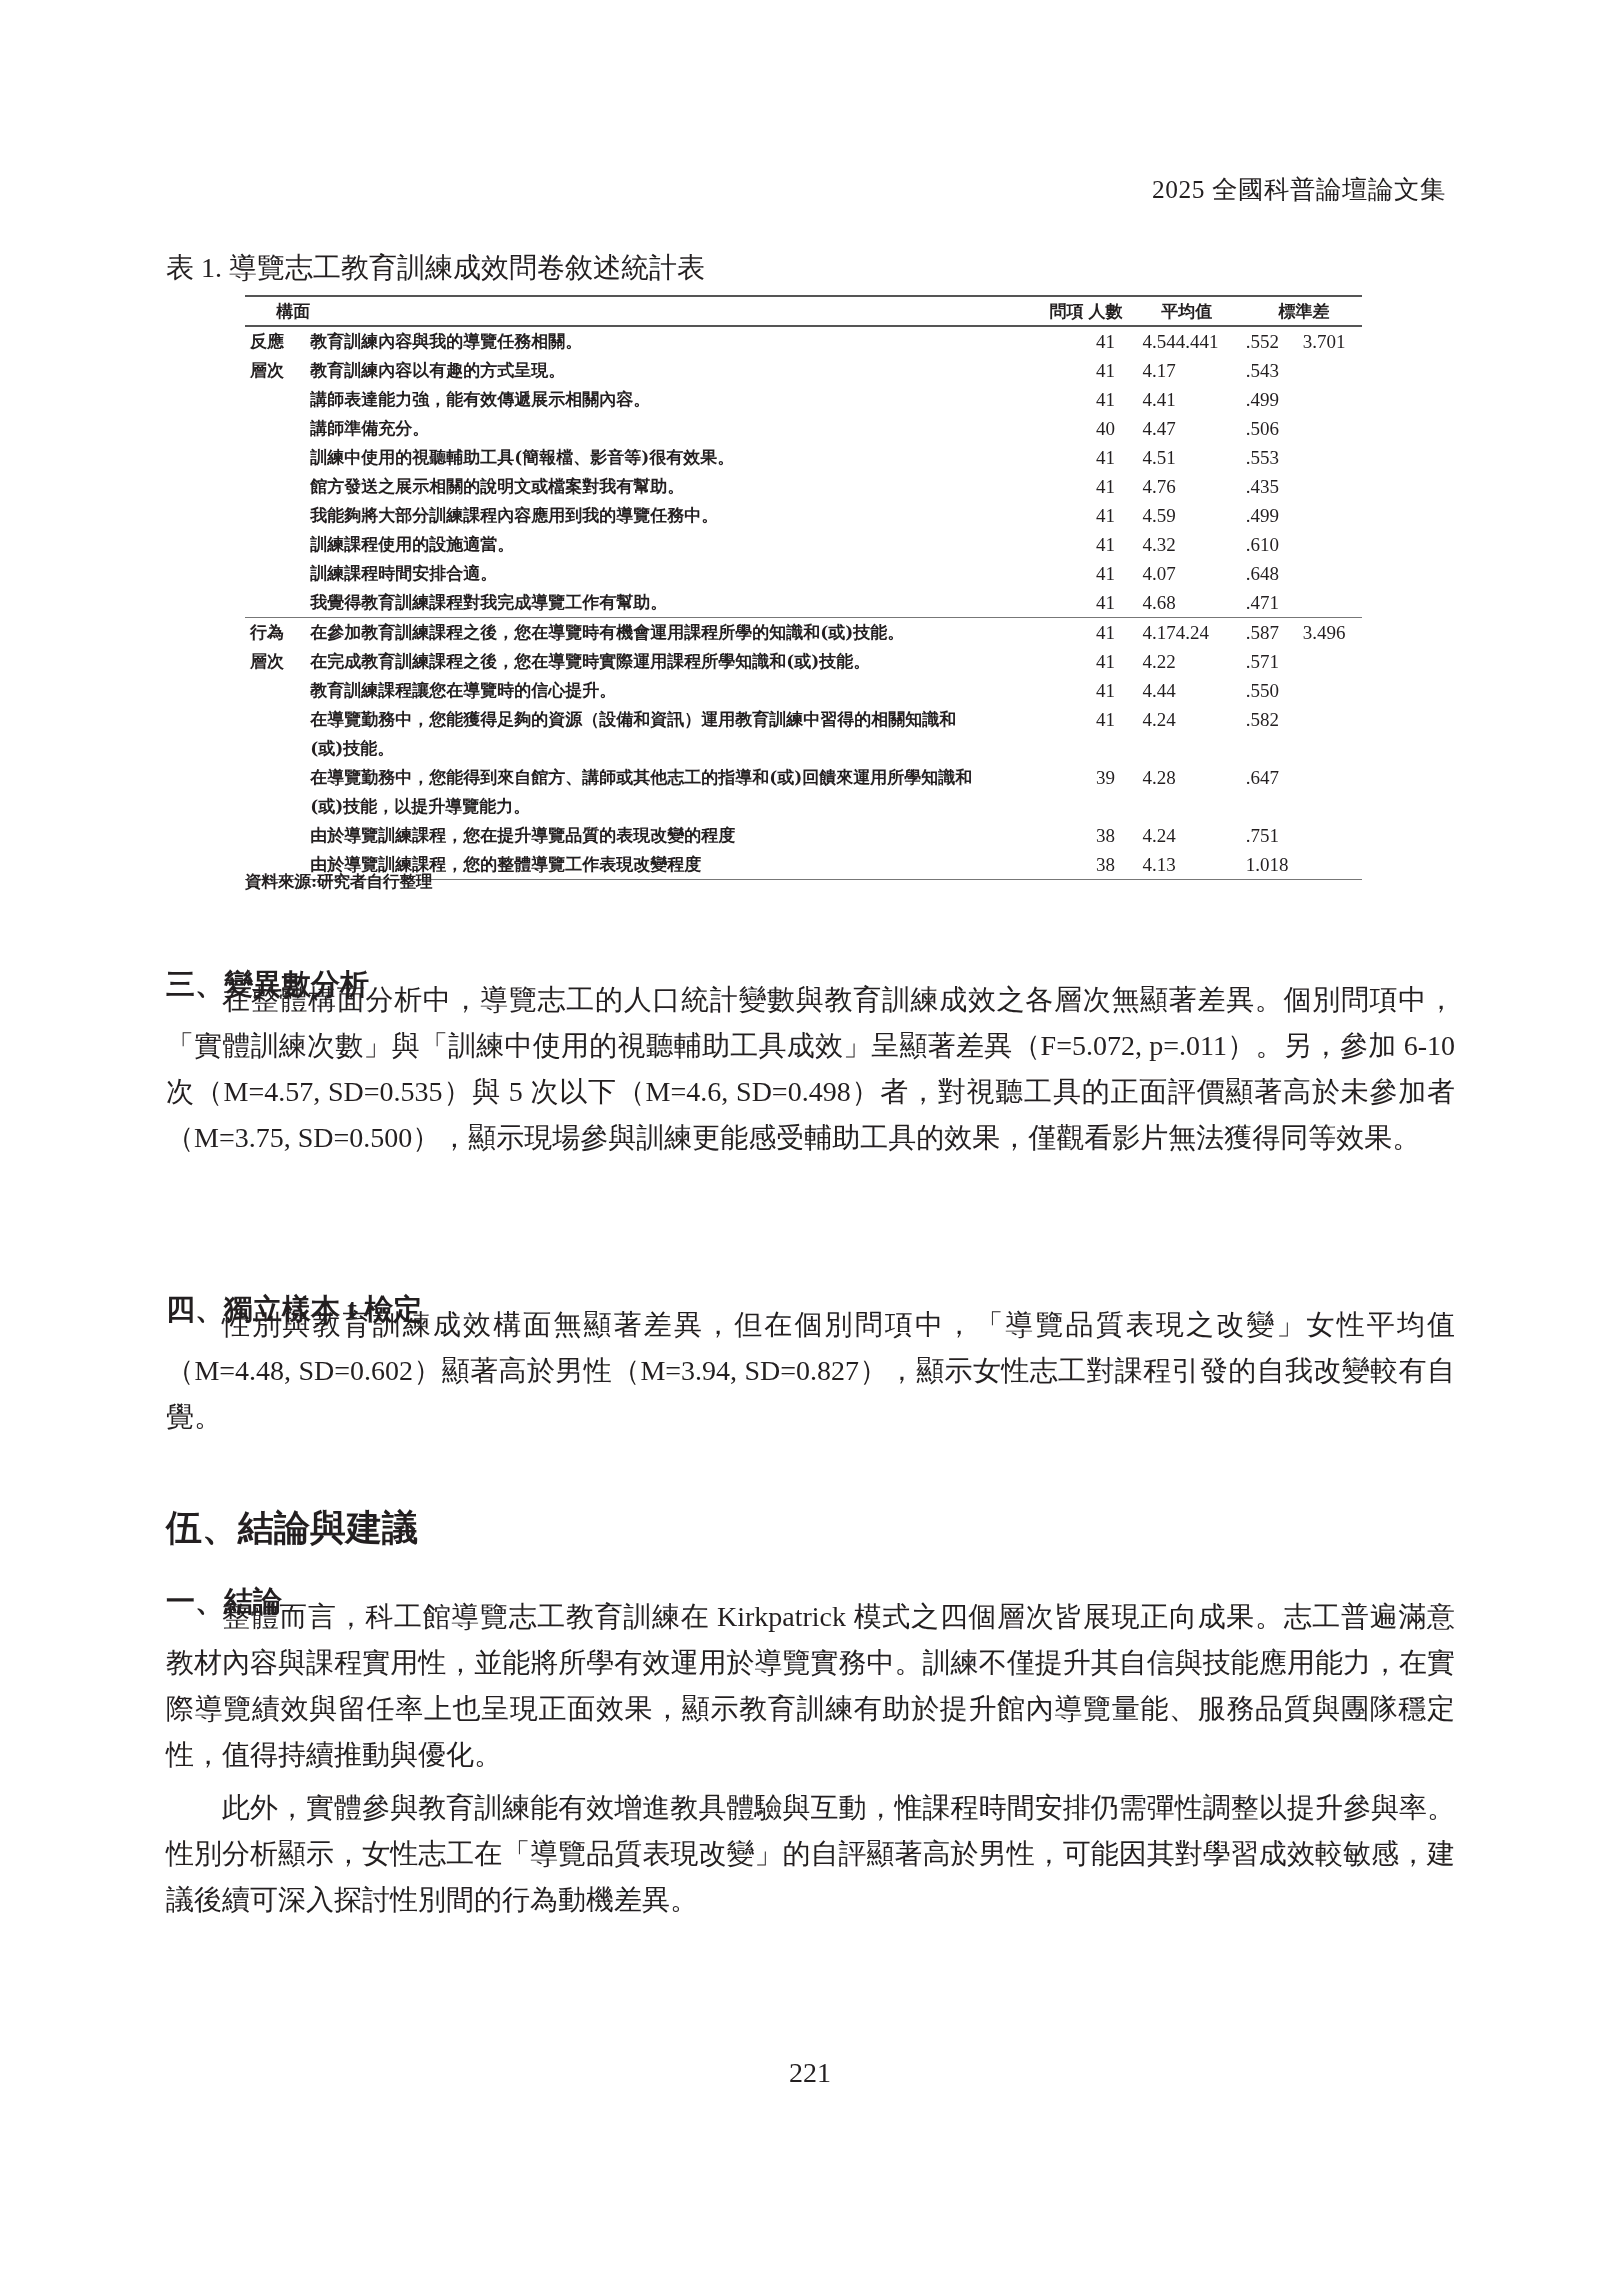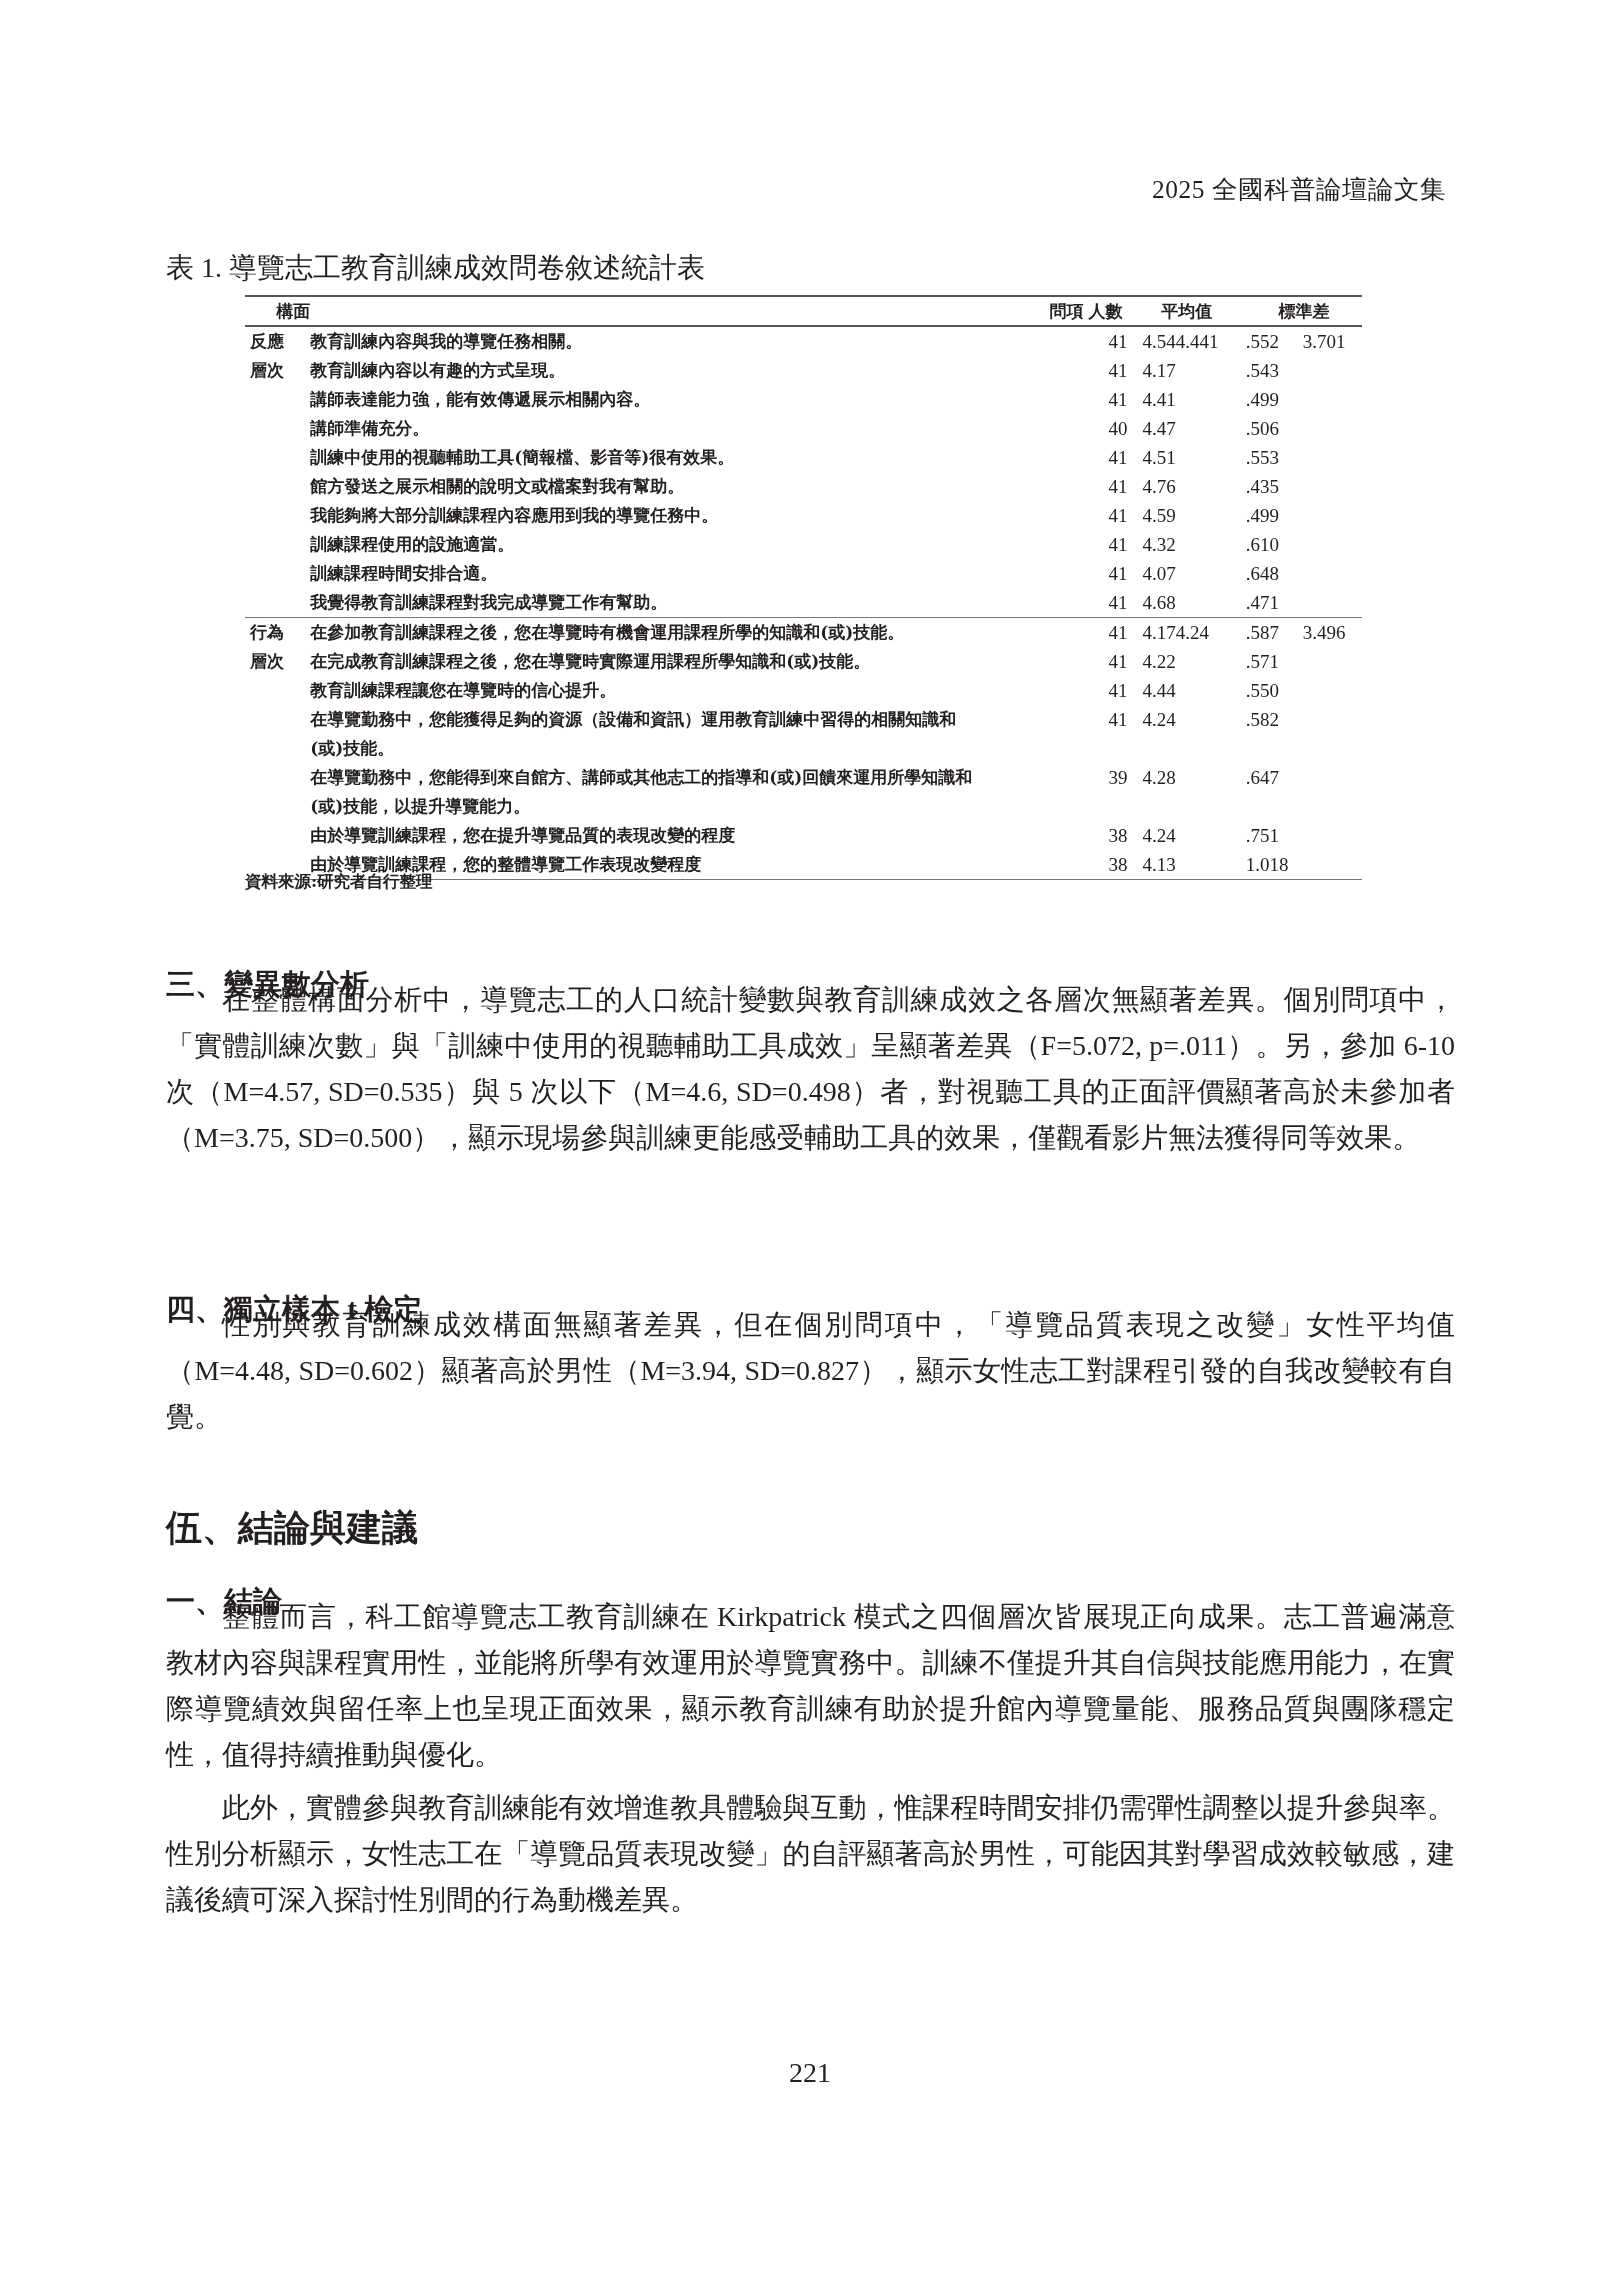--- a/index.html
+++ b/index.html
@@ -11,21 +11,21 @@
   table.stats { width: 100%; border-collapse: collapse; font-size: 17px; font-weight: bold;
                 font-family: "DejaVu Serif", "Liberation Serif", serif; }
   table.stats th { font-weight: bold; text-align: right; height: 28px; padding: 0;
                    border-top: 2.5px solid #555; border-bottom: 2.5px solid #555; }
   table.stats td { height: 29px; padding: 0; vertical-align: middle; }
   table.stats td.num, table.stats td.num2 { font-family: "Liberation Serif", serif; font-weight: normal; font-size: 19px; }
   table.stats tr.group-start td { border-top: 1.9px solid #777; }
   table.stats tr.last td { border-bottom: 1.9px solid #777; }
   .c-dim { width: 60px; padding-left: 5.1px !important; }
   .c-item { width: 772px; }
-  .c-n { width: 44px; text-align: right; }
+  .c-n { width: 44px; text-align: center; }
   .c-m { width: 48px; text-align: right; }
   .c-msub { width: 70px; }
   .c-sd { width: 57px; }
   .c-sdsub { width: 59px; }
   th.c-n, th.c-m, th.c-sd { text-align: center !important; }
   .source { position: absolute; top: 871px; left: 245px; font-size: 16.5px; font-weight: bold;
             font-family: "DejaVu Serif", serif; }
   .section-head { position: absolute; left: 166px; font-size: 29px; font-weight: bold; margin-top: 26px; }
   .major-head { position: absolute; left: 166px; font-size: 36px; font-weight: bold; }
   .para { position: absolute; left: 166px; width: 1289px; font-size: 28px; line-height: 46px;

